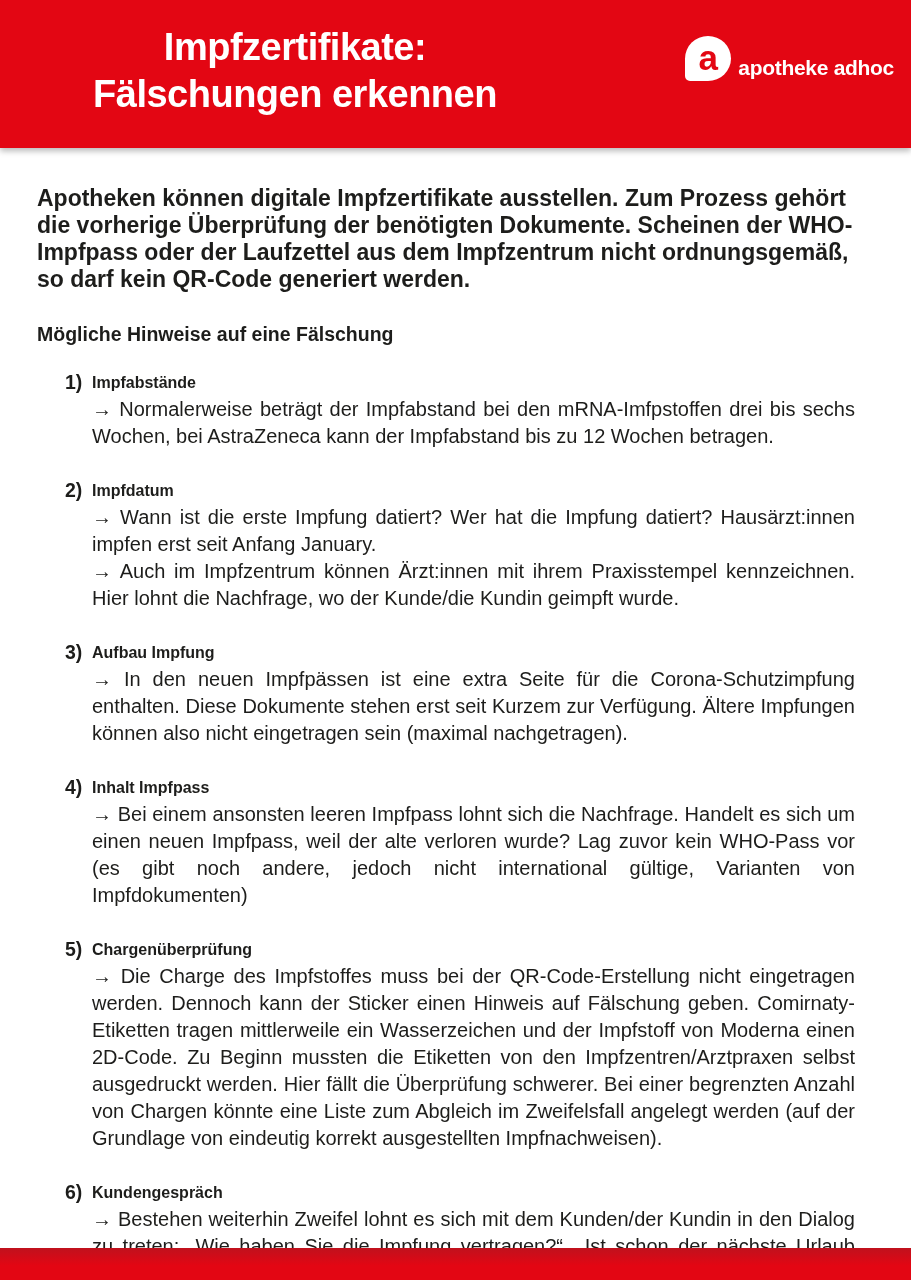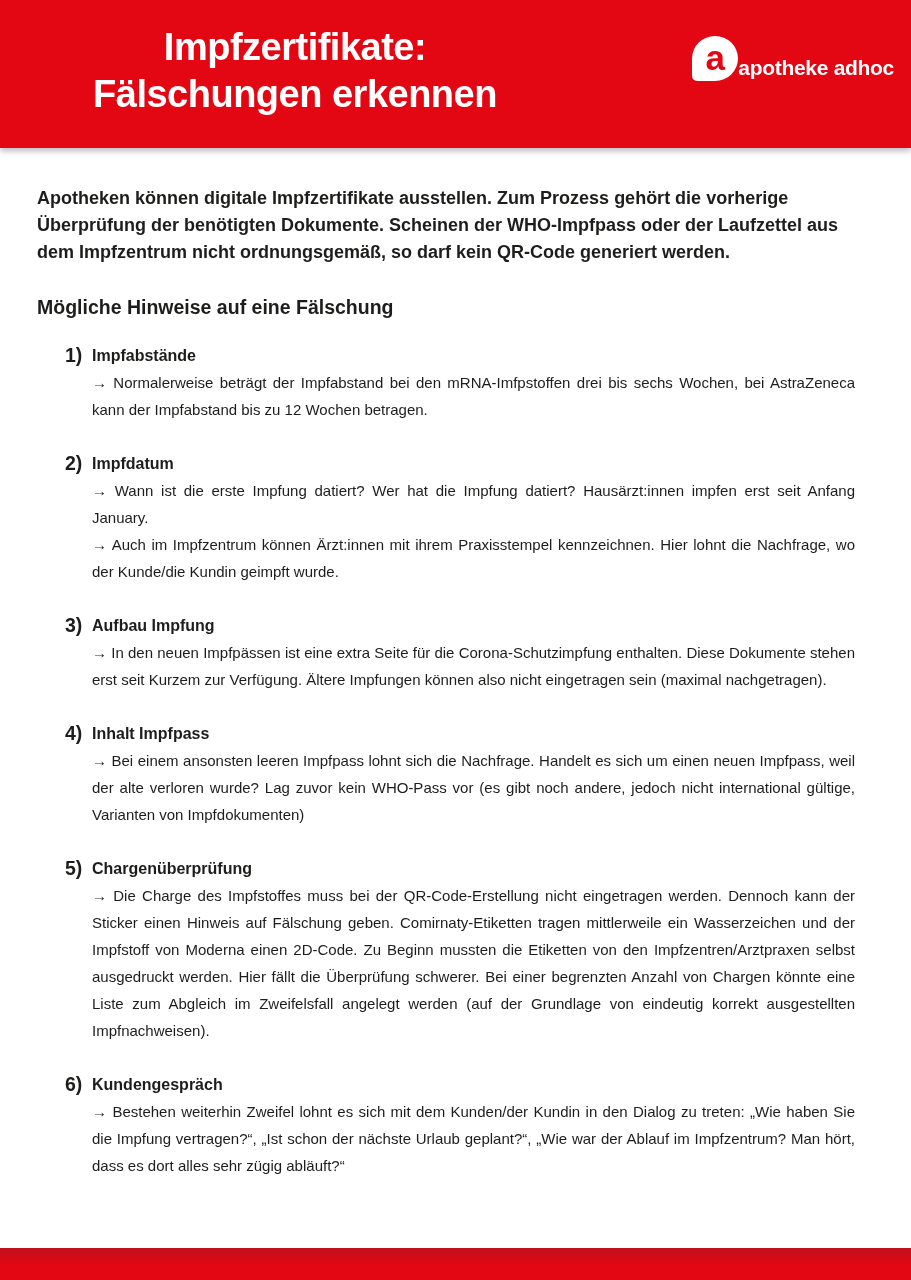--- a/index.html
+++ b/index.html
@@ -40,30 +40,30 @@
     display:flex;align-items:center;justify-content:center;
     flex:none;
   }
   .logo-bubble span{
     color:var(--brand-red);
     font-size:35px;font-weight:bold;line-height:1;
     margin-top:-3px;
   }
   .brand-name{
     color:#fff;font-weight:bold;font-size:21px;
-    letter-spacing:-0.3px;padding-bottom:1px;
+    letter-spacing:-0.3px;margin-left:7px;padding-bottom:1px;
     white-space:nowrap;
   }
   
   .content{
     position:absolute;top:148px;left:0;right:0;
     padding:37px 56px 0 37px;
   }
   .intro-paragraph{
-    font-weight:bold;font-size:18px;line-height:27px;
+    font-weight:bold;font-size:23px;line-height:27px;
     margin:0 0 28px 0;
   }
   .section-heading{
     font-weight:bold;font-size:19.5px;line-height:27px;
     margin:0 0 21px 0;
   }
   .hint-list{
     list-style:none;margin:0;padding:0 0 0 28px;
   }
   .hint-item{
@@ -71,21 +71,21 @@
   }
   .item-number{
     font-weight:bold;font-size:19.5px;line-height:27px;
     width:27px;flex:none;
   }
   .item-content{flex:1;min-width:0;}
   .item-title{
     font-weight:bold;font-size:16px;line-height:27px;
   }
   .item-paragraph{
-    font-size:15px;line-height:27px;
+    font-size:20px;line-height:27px;
     text-align:justify;
   }
   
   .footer-band{
     position:absolute;bottom:0;left:0;right:0;height:32px;
     background:linear-gradient(180deg,#c0111d 0%,var(--brand-red) 55%);
   }
 </style>
 </head>
 <body>

